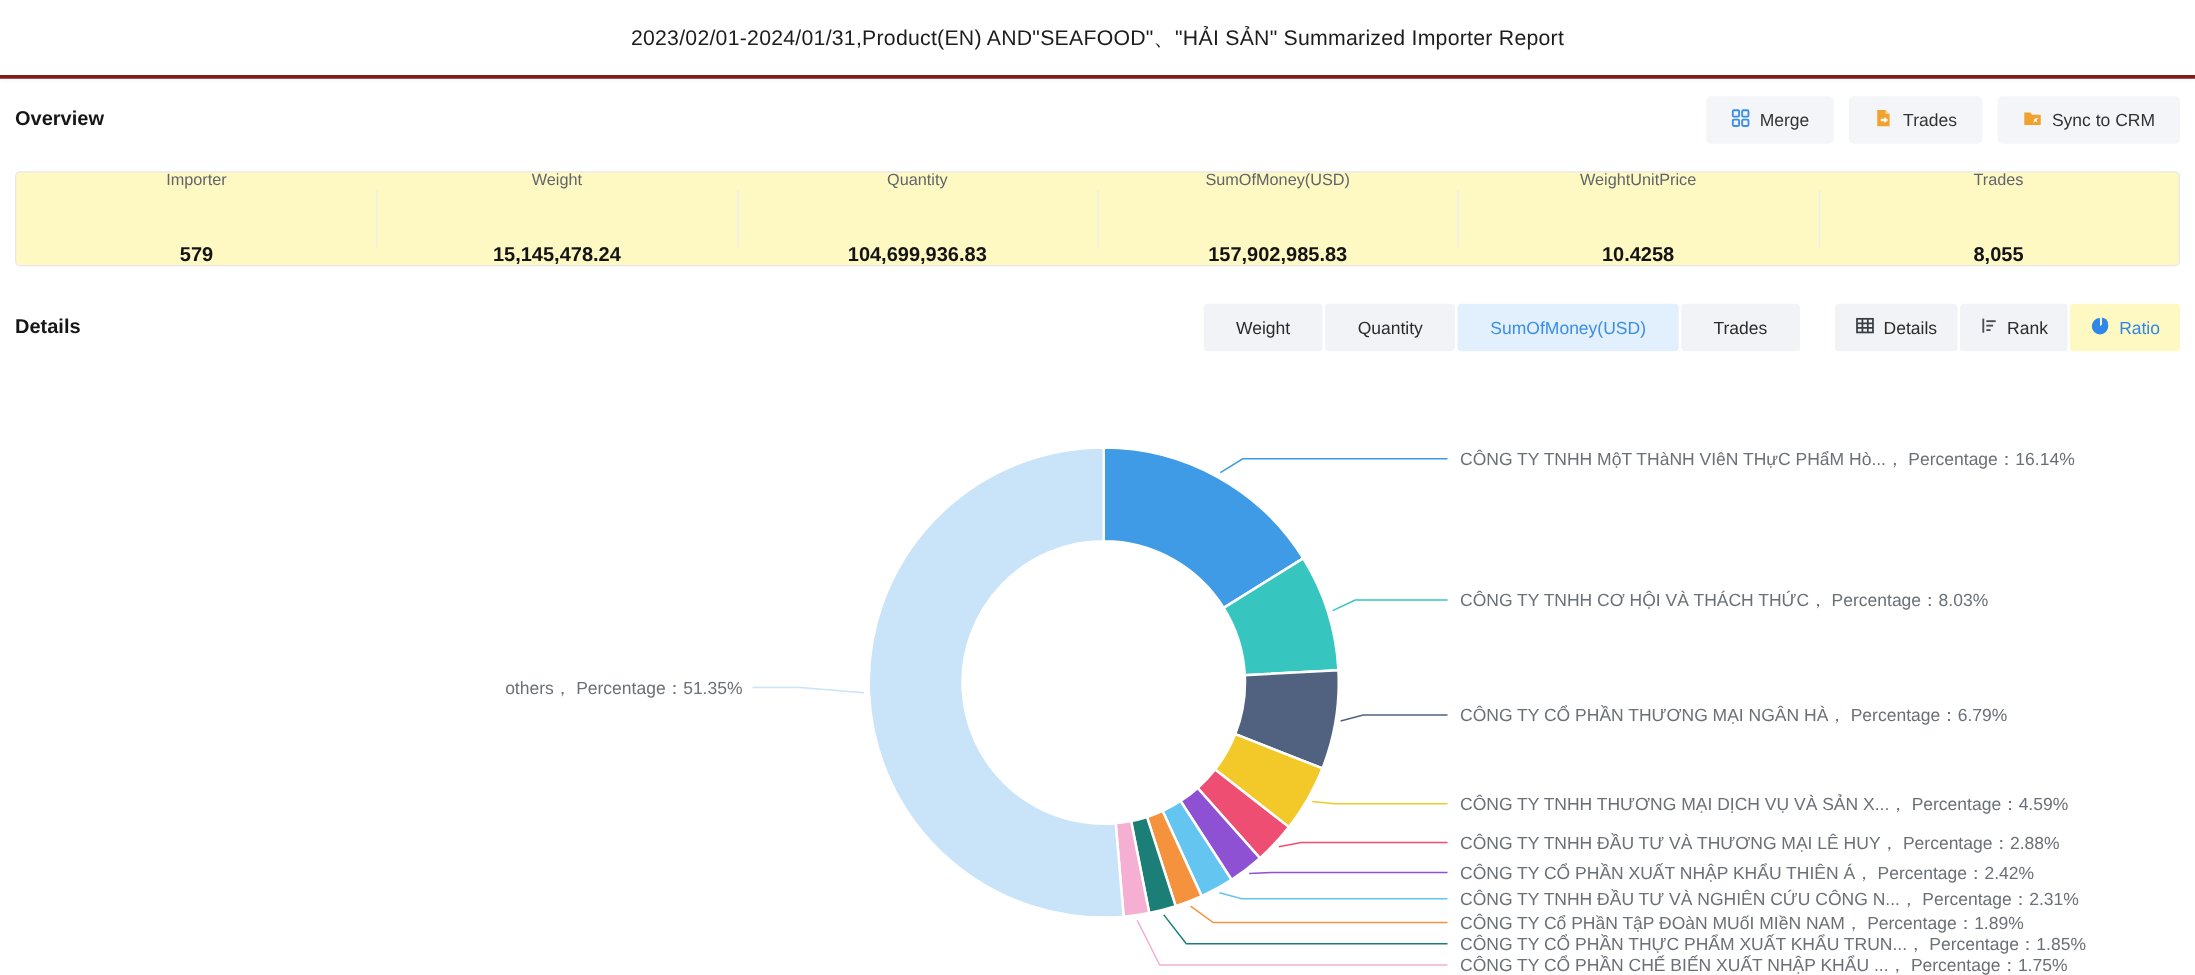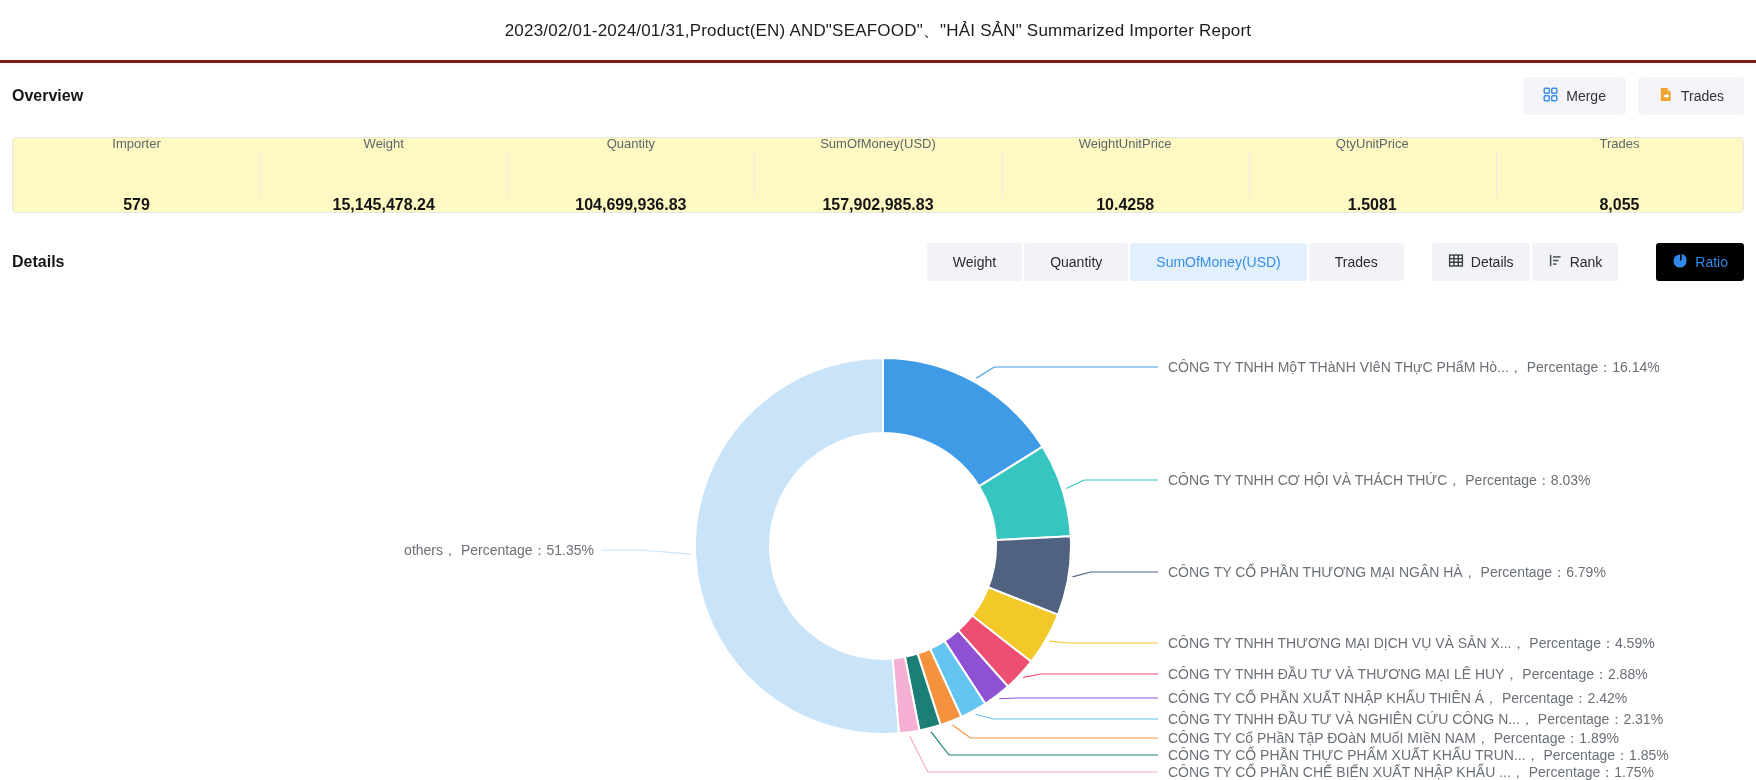--- a/index.html
+++ b/index.html
@@ -28,21 +28,21 @@
 
   .details-row { display:flex; align-items:center; padding:30px 12px 0 12px;gap:13px; }
   .tabs-wrap { margin-left:auto; display:flex; align-items:center; }
   .metric-tabs { display:flex; gap:2px; }
   .mtab { height:38px; padding:0 26px; display:flex; align-items:center; background:#f2f3f7;
     font-size:14px; color:#2b2b2b; cursor:pointer; border-radius:3px; }
   .mtab.selected { background:#e2effd; color:#3a8ee6; }
   .view-tabs { display:flex; gap:2px; margin-left:28px; }
   .vtab { height:38px; padding:0 16px; display:flex; align-items:center; gap:7px;
     background:#f2f3f7; font-size:14px; color:#2b2b2b; cursor:pointer; border-radius:3px; }
-  .vtab.selected { background:#000000; color:#2f87e8;margin-left:36px; }
+  .vtab.selected { background:#fef9c3; color:#2f87e8; }
 
   .chart-area { position:relative; height:499px; width:1756px;padding-left:30px; }
   .chart-area svg.main { position:absolute; left:0; top:0; }
   .slice-label { font-size:14px; fill:#6a7076; }
 </style>
 </head>
 <body>
 
 <div class="header">
   <div class="page-title">2023/02/01-2024/01/31,Product(EN) AND"SEAFOOD"、"HẢI SẢN" Summarized Importer Report</div>
@@ -63,20 +63,27 @@
       <span>Merge</span>
     </button>
     <button class="btn">
       <span><svg width="15" height="15" viewBox="0 0 16 16">
             <path fill="#f0a22e" d="M3 1h7l3.5 3.5V15H3z"></path>
             <path fill="#fff" d="M10 1v3.5h3.5z" opacity=".55"></path>
             <path fill="#fff" d="M6 8.6h3.2V7l3 2.6-3 2.6v-1.6H6z"></path>
           </svg></span>
       <span>Trades</span>
     </button>
+    <button class="btn">
+      <span><svg width="16" height="15" viewBox="0 0 16 16">
+            <path fill="#f0a22e" d="M1 3.2h5.2l1.5 1.9H15v8.7H1z"></path>
+            <path fill="#fff" d="M8.6 12.2l1.1-3.6 3.6-1-2 1.9 1 2.1-2.1-.9z"></path>
+          </svg></span>
+      <span>Sync to CRM</span>
+    </button>
   </div>
 </div>
 
 <div class="stats-card">
   <div class="stat-cell">
     <div class="stat-label">Importer</div>
     <div class="stat-value">579</div>
   </div>
   <div class="stat-cell">
     <div class="stat-label">Weight</div>
@@ -86,24 +93,20 @@
     <div class="stat-label">Quantity</div>
     <div class="stat-value">104,699,936.83</div>
   </div>
   <div class="stat-cell">
     <div class="stat-label">SumOfMoney(USD)</div>
     <div class="stat-value">157,902,985.83</div>
   </div>
   <div class="stat-cell">
     <div class="stat-label">WeightUnitPrice</div>
     <div class="stat-value">10.4258</div>
-  </div>
-  <div class="stat-cell">
-    <div class="stat-label">QtyUnitPrice</div>
-    <div class="stat-value">1.5081</div>
   </div>
   <div class="stat-cell">
     <div class="stat-label">Trades</div>
     <div class="stat-value">8,055</div>
   </div>
 </div>
 
 <div class="details-row">
   <div class="section-heading">Details</div>
   <div class="tabs-wrap">

